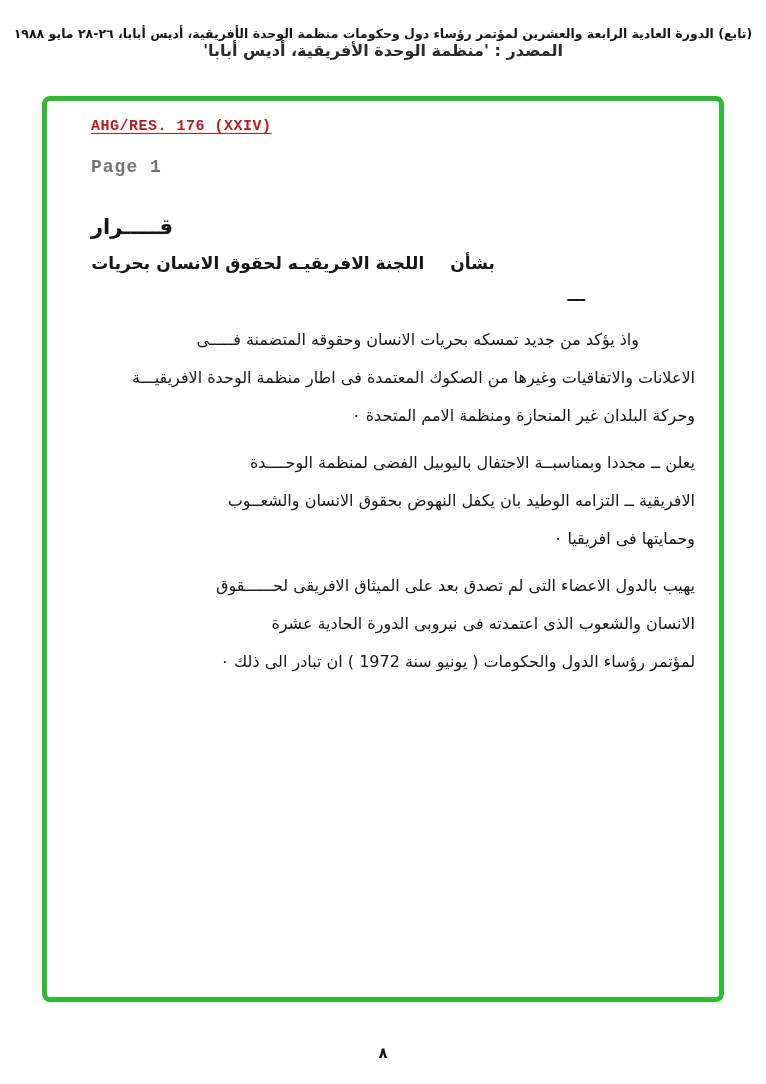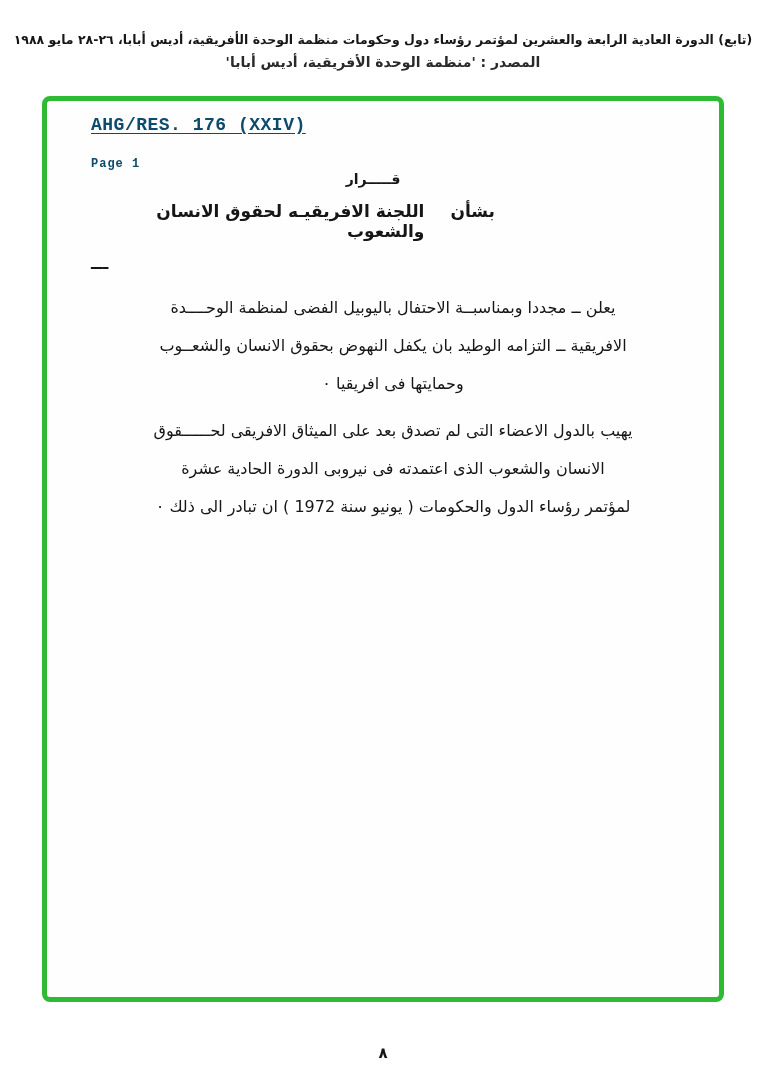--- a/index.html
+++ b/index.html
@@ -10,36 +10,35 @@
     height: 1084px;
     margin: 0 auto;
     background: #ffffff;
     overflow: hidden;
     font-family: "DejaVu Sans", sans-serif;
     color: #161616;
   }
   
   .top-note {
     position: absolute;
-    top: 32px;
+    top: 26px;
     left: 10px;
     right: 10px;
     direction: rtl;
     text-align: center;
   }
   .note-line1 {
     font-size: 12.5px;
     font-weight: bold;
     white-space: nowrap;
     letter-spacing: 0.2px;
   }
   .note-line2 {
-    font-size: 14px;
+    font-size: 16px;
     font-weight: bold;
-    margin-top: 7px;
     color: #2a2a2a;
   }
   
   .doc-frame {
     position: absolute;
     left: 42px;
     top: 96px;
     width: 682px;
     height: 906px;
     border: 5px solid #2eba32;
@@ -49,57 +48,58 @@
   }
   .doc {
     position: relative;
     width: 100%;
     height: 100%;
     padding: 14px 24px 0 44px;
   }
   .ref {
     display: inline-block;
     font-family: "Liberation Mono", "DejaVu Sans Mono", monospace;
-    font-size: 18px;
+    font-size: 15px;
     font-weight: bold;
     letter-spacing: 0.5px;
     text-decoration: underline;
     text-underline-offset: 3px;
-    color: #0c4a6e;
+    color: #b91c1c;
   }
   .page-label {
     margin-top: 22px;
     font-family: "Liberation Mono", "DejaVu Sans Mono", monospace;
-    font-size: 12px;
+    font-size: 18px;
     font-weight: bold;
     letter-spacing: 1px;
-    color: #0c4a6e;
+    color: #737373;
   }
   
   .title {
     direction: rtl;
-    text-align: center;
+    text-align: left;
     padding-right: 40px;
-    font-size: 14px;
+    margin-top: 38px;
+    font-size: 21px;
     font-weight: bold;
     letter-spacing: 1px;
   }
   .subtitle {
     direction: rtl;
     display: flex;
     justify-content: center;
     gap: 26px;
     padding-right: 200px;
     margin-top: 14px;
     font-size: 17px;
     font-weight: bold;
   }
   .divider {
     direction: rtl;
-    text-align: left;
+    text-align: right;
     padding-right: 110px;
     margin-top: 12px;
     font-size: 17px;
     font-weight: bold;
   }
   .body {
     direction: rtl;
     margin-top: 16px;
     font-size: 16px;
     line-height: 38px;
@@ -115,21 +115,21 @@
     direction: rtl;
     margin: 1px 0 9px 0;
   }
   .item-num {
     flex: 0 0 58px;
     text-align: right;
     font-weight: bold;
   }
   .item-text {
     flex: 1;
-    text-align: center;
+    text-align: right;
     white-space: pre-line;
   }
   
   .page-number {
     position: absolute;
     bottom: 22px;
     left: 0;
     right: 0;
     text-align: center;
     font-size: 15px;
@@ -150,26 +150,29 @@
     <div class="doc">
 
       <div class="ref">AHG/RES. 176 (XXIV)</div>
 
       <div class="page-label">Page 1</div>
 
       <div class="title">قـــــرار</div>
 
       <div class="subtitle">
         <span>بشأن</span>
-        <span>اللجنة الافريقيـه لحقوق الانسان والشعوب</span>
+        <span>اللجنة الافريقيـه لحقوق الانسان بحريات</span>
       </div>
 
       <div class="divider">ـــ</div>
 
       <div class="body">
+        <p>واذ يؤكد من جديد تمسكه بحريات   الانسان   وحقوقه المتضمنة فـــــى
+الاعلانات   والاتفاقيات   وغيرها من الصكوك المعتمدة فى اطار منظمة الوحدة الافريقيـــة
+وحركة البلدان غير المنحازة ومنظمة الامم المتحدة ٠</p>
 
         <div class="item">
           <span class="item-text">يعلن ــ مجددا وبمناسبــة الاحتفال باليوبيل الفضى لمنظمة الوحــــدة
 الافريقية ــ التزامه الوطيد بان يكفل النهوض بحقوق الانسان والشعــوب
 وحمايتها فى افريقيا ٠</span>
         </div>
 
         <div class="item">
           <span class="item-text">يهيب بالدول الاعضاء التى لم تصدق بعد على الميثاق الافريقى لحــــــقوق
 الانسان والشعوب الذى اعتمدته فى   نيروبى الدورة الحادية عشرة

